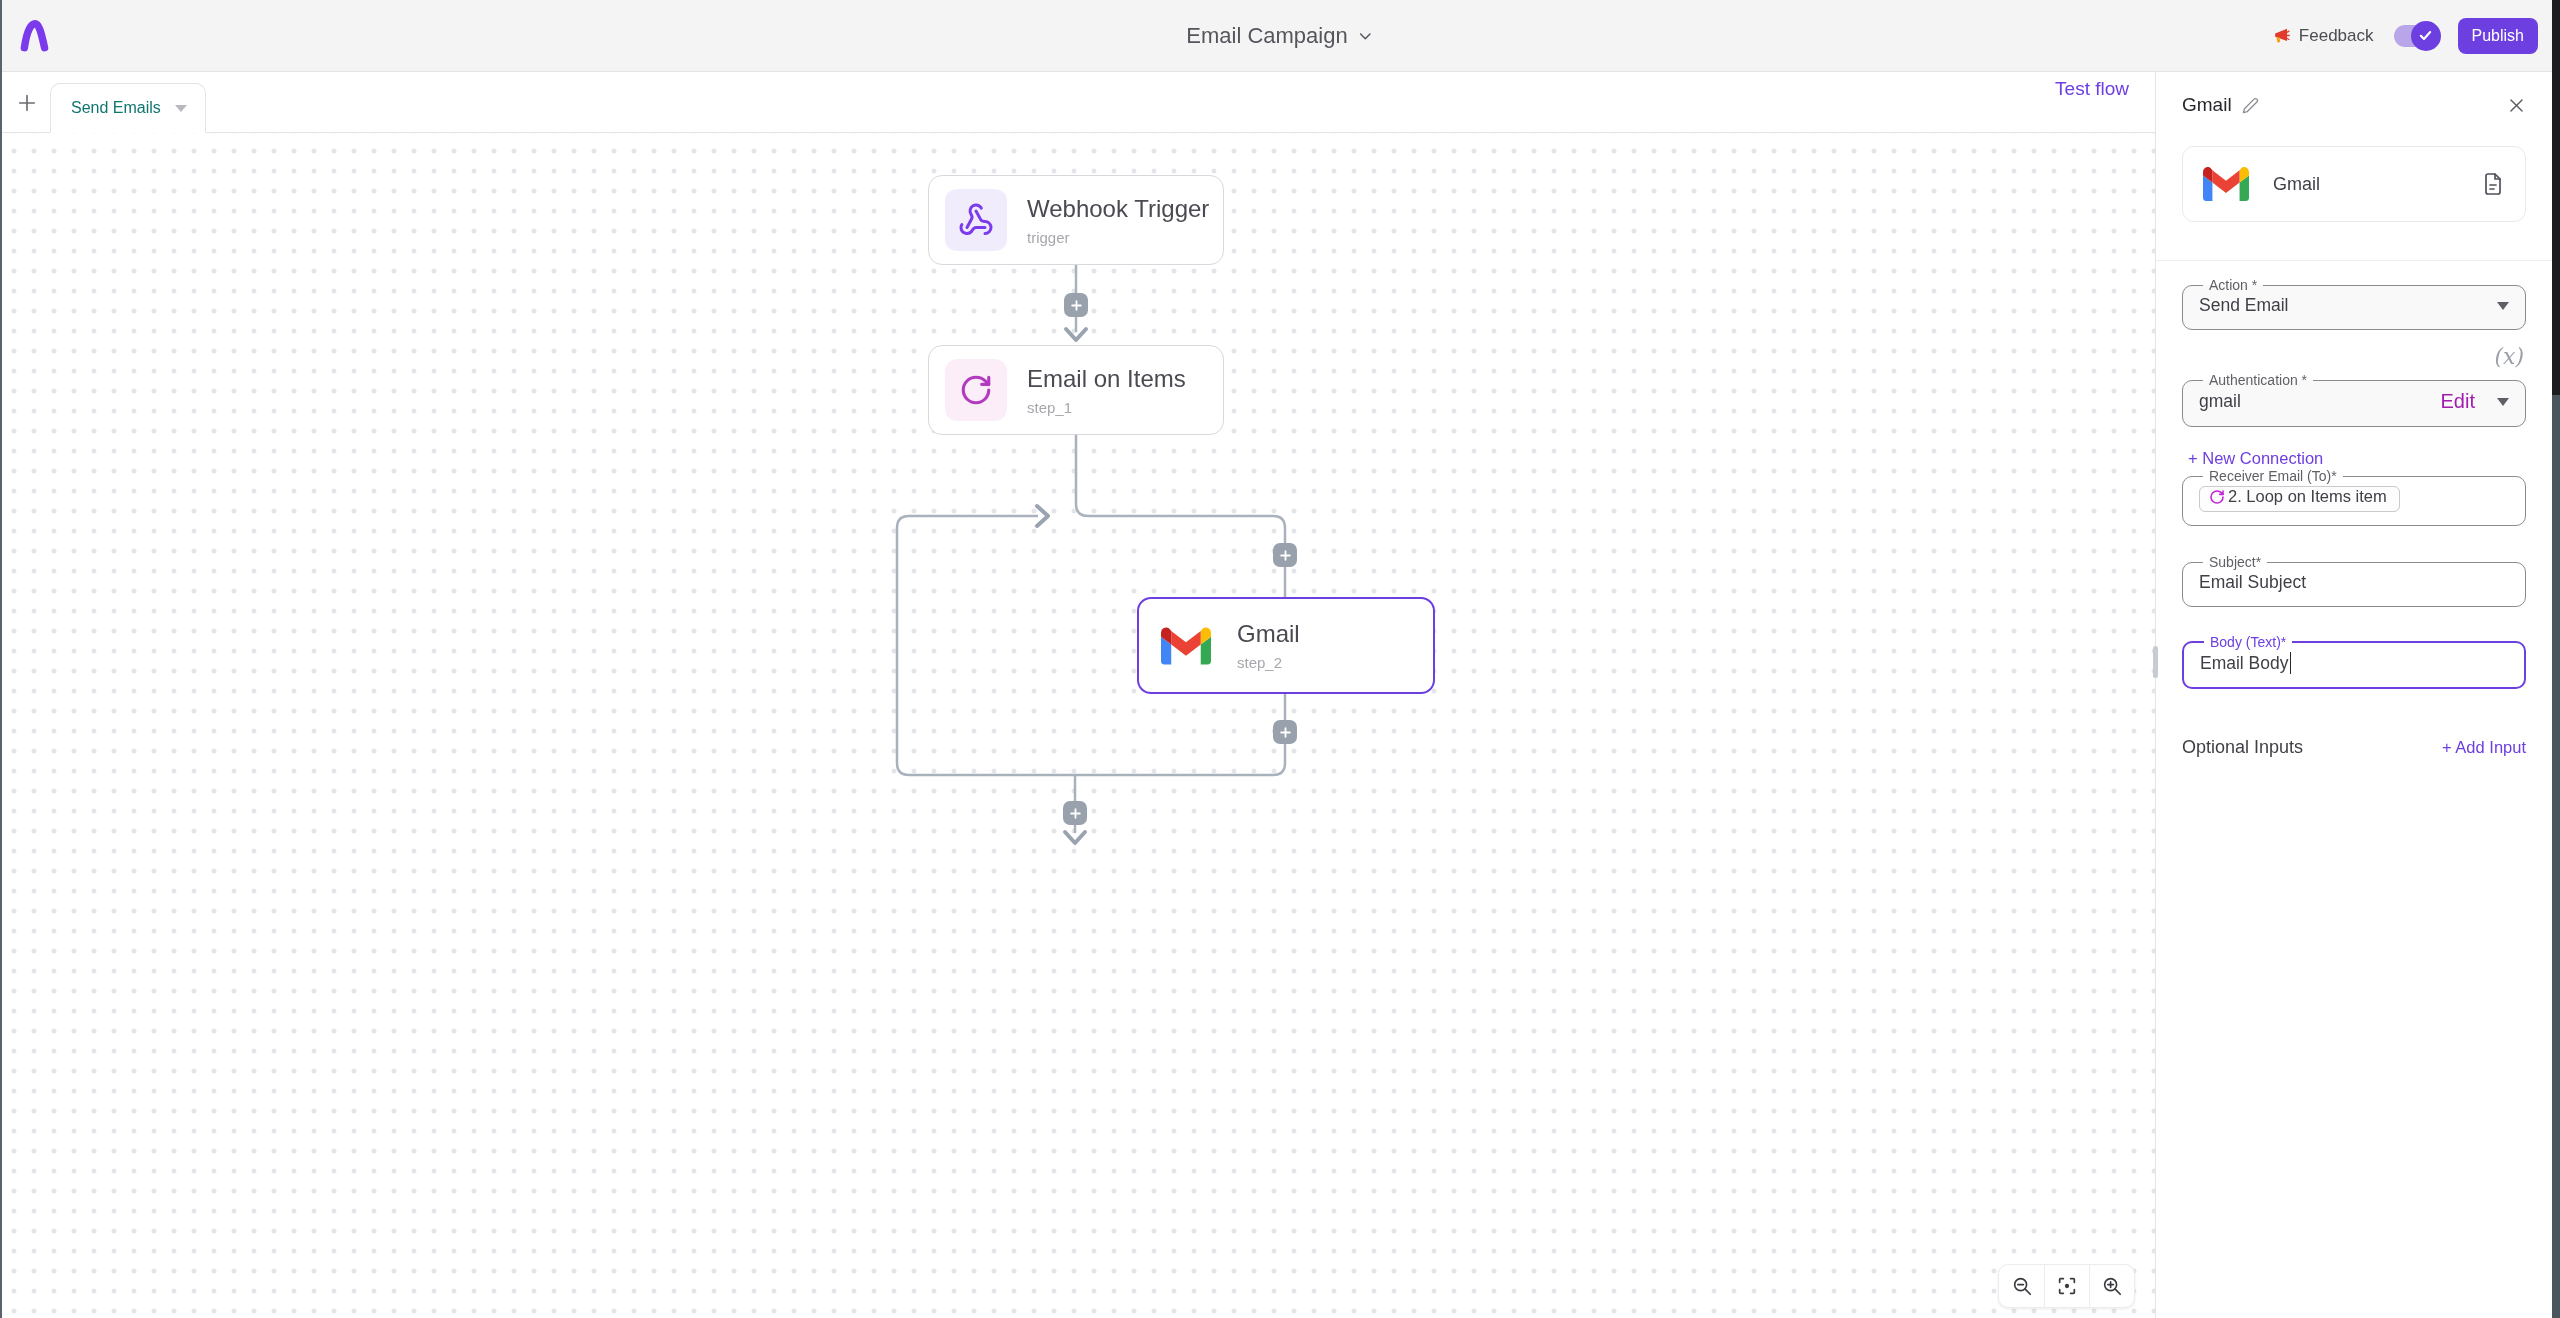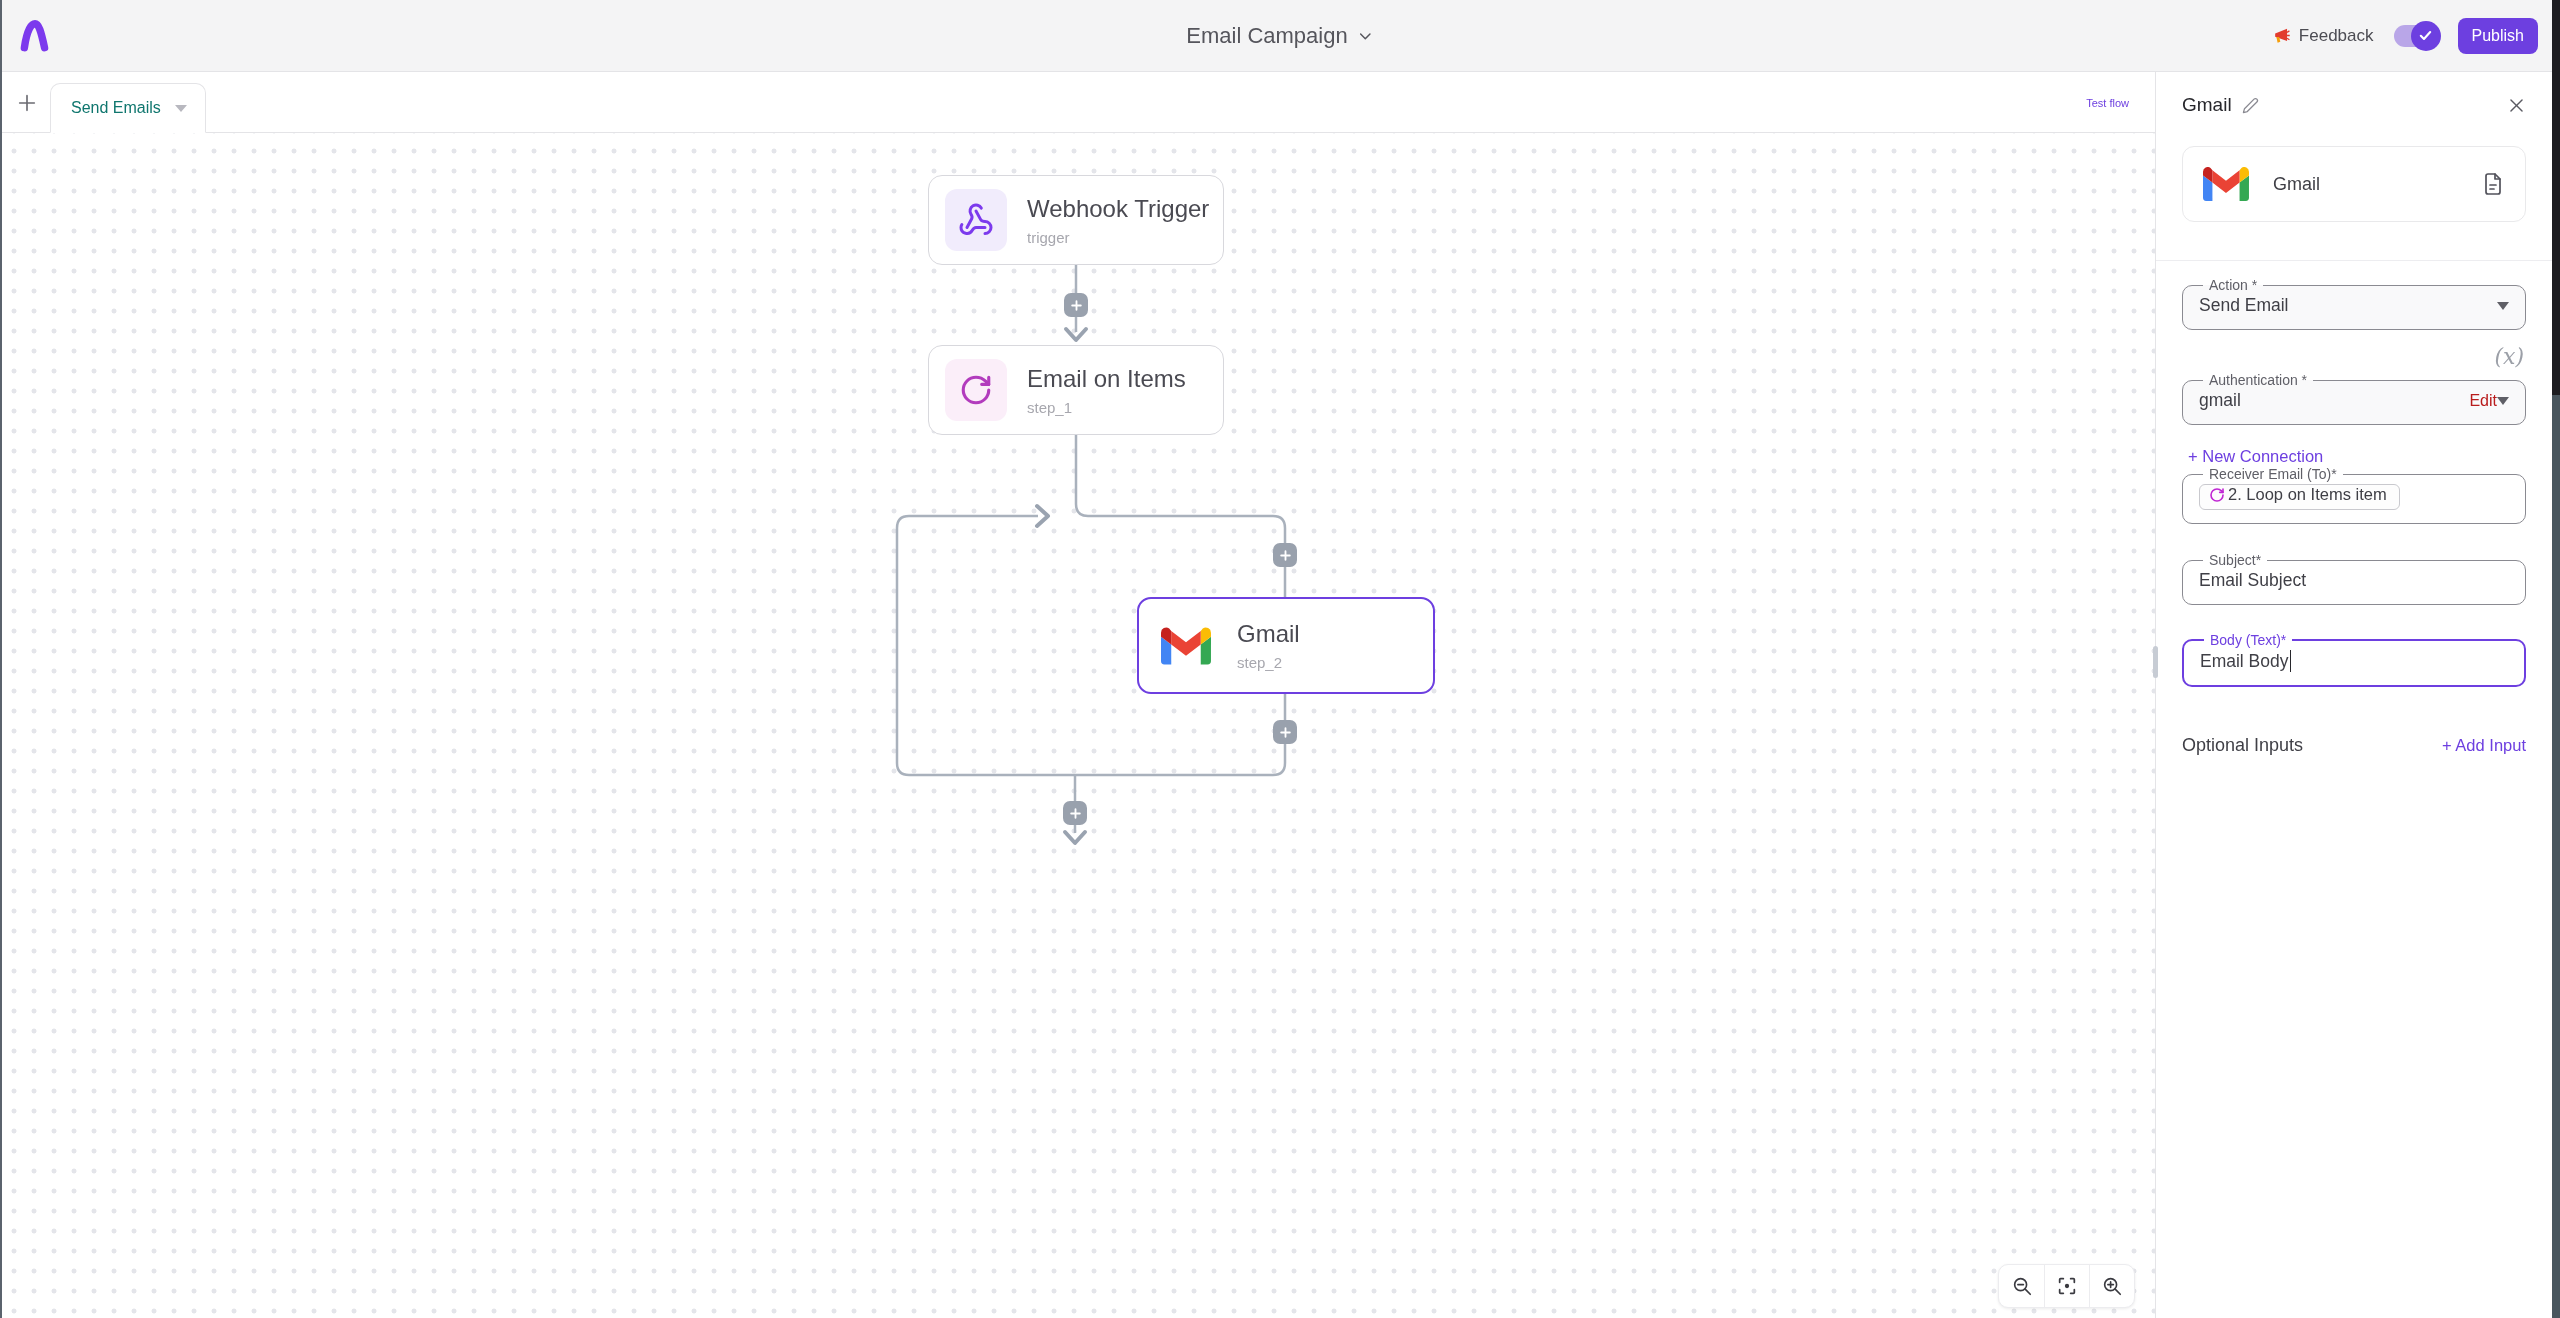--- a/index.html
+++ b/index.html
@@ -19,21 +19,21 @@
   .publish-btn { background:#6d3fe0; color:#fff; font-size:16px; border:none; border-radius:8px; padding:9px 14px; cursor:pointer; font-family:inherit; }
 
   
   .main { flex:1; display:flex; min-height:0; }
   .canvas { width:2155px; display:flex; flex-direction:column; position:relative; background:#fff; }
   .tabbar { height:61px; background:#fff; border-bottom:1px solid #e4e4e7; display:flex; align-items:flex-end; padding-left:12px; position:relative; }
   .tab-plus { width:30px; height:30px; margin-bottom:14px; display:flex; align-items:center; justify-content:center; cursor:pointer; }
   .flow-tab { margin-left:8px; height:50px; border:1px solid #e4e4e7; border-bottom:1px solid #fff; border-radius:10px 10px 0 0; background:#fff; display:flex; align-items:center; gap:14px; padding:0 18px 0 20px; margin-bottom:-1px; cursor:pointer; }
   .flow-tab-label { font-size:16px; color:#0f766e; }
   .tri-down { width:0; height:0; border-left:6px solid transparent; border-right:6px solid transparent; border-top:7px solid #b8b8bf; }
-  .test-flow { margin-left:auto; margin-right:26px; margin-bottom:23px; font-size:11px; color:#6d3fe0; cursor:pointer; }
+  .test-flow { margin-left:auto; margin-right:26px; margin-bottom:32px; font-size:19px; color:#6d3fe0; cursor:pointer; }
 
   .canvas-area { position:relative; flex:1; overflow:hidden;
     background-image: radial-gradient(circle, #e4e5ea 2.2px, transparent 2.8px);
     background-size: 20px 20px; background-position: 4px 8px; }
   .edges { position:absolute; left:0; top:0; pointer-events:none; }
 
   .node { position:absolute; width:296px; height:90px; background:#fff; border:1.5px solid #d8d8dd; border-radius:14px; display:flex; align-items:center; gap:20px; padding-left:16px; cursor:pointer; }
   .node.selected { border:2.5px solid #6d3fe0; height:97px; width:298px; }
   .nicon { width:62px; height:62px; border-radius:12px; display:flex; align-items:center; justify-content:center; flex:0 0 62px; }
   .nicon.webhook-bg { background:#f1ecfc; }
@@ -59,21 +59,21 @@
   .app-card-doc { margin-left:auto; cursor:pointer; display:flex; }
   .panel-divider { height:1px; background:#ededf0; margin:38px -26px 0; }
 
   .mfield { border:1.6px solid #8a8a91; border-radius:10px; padding:2px 16px 13px; width:100%; }
   .mfield legend { font-size:14px; color:#5f5f67; padding:0 6px; margin-left:4px; white-space:nowrap; }
   .mfield .fval { font-size:17.5px; color:#3f3f46; display:flex; align-items:center; }
   .mfield.select { background:#f9f9fa; cursor:pointer; }
   .mfield.focused { border:2.5px solid #6d3fe0; }
   .mfield.focused legend { color:#6d3fe0; }
   .caret { width:0; height:0; border-left:6.5px solid transparent; border-right:6.5px solid transparent; border-top:8px solid #5f5f66; margin-left:auto; }
-  .edit-link { margin-left:auto; color:#b91c1c; font-size:16px; cursor:pointer; }
+  .edit-link { margin-left:auto; margin-right:22px; color:#a21caf; font-size:20px; cursor:pointer; }
   .dyn-x { text-align:right; font-size:22px; color:#9ca0a8; font-family:"DejaVu Serif", serif; font-style:italic; height:26px; line-height:26px; margin:14px 2px 2px; }
   .new-conn { margin:22px 0 0 6px; color:#6d3fe0; font-size:16.5px; cursor:pointer; }
   .chip { display:inline-flex; align-items:center; gap:3px; border:1.5px solid #c9c9ce; border-radius:6px; background:#fdfdfd; padding:0 12px 5px 9px; font-size:16.5px; color:#3f3f46; }
   .text-cursor { display:inline-block; width:1.5px; height:22px; background:#27272c; margin-left:1px; vertical-align:middle; }
   .optional-row { display:flex; align-items:center; margin-top:48px; }
   .optional-label { font-size:18px; color:#3f3f46; }
   .add-input { margin-left:auto; color:#6d3fe0; font-size:16.5px; cursor:pointer; }
 
   
   .left-edge { position:absolute; left:0; top:0; width:2px; height:1318px; background:#5b636d; z-index:20; }

